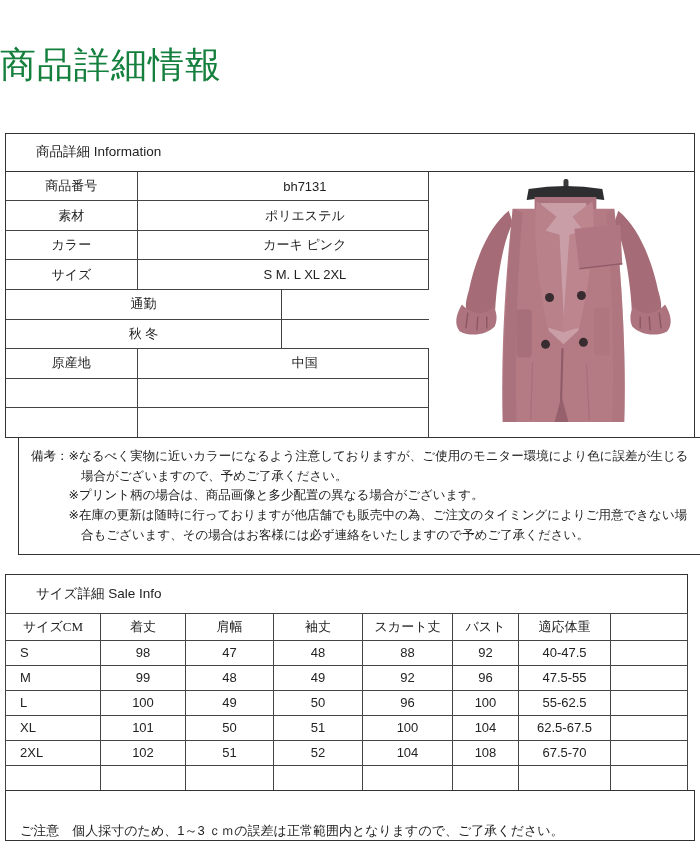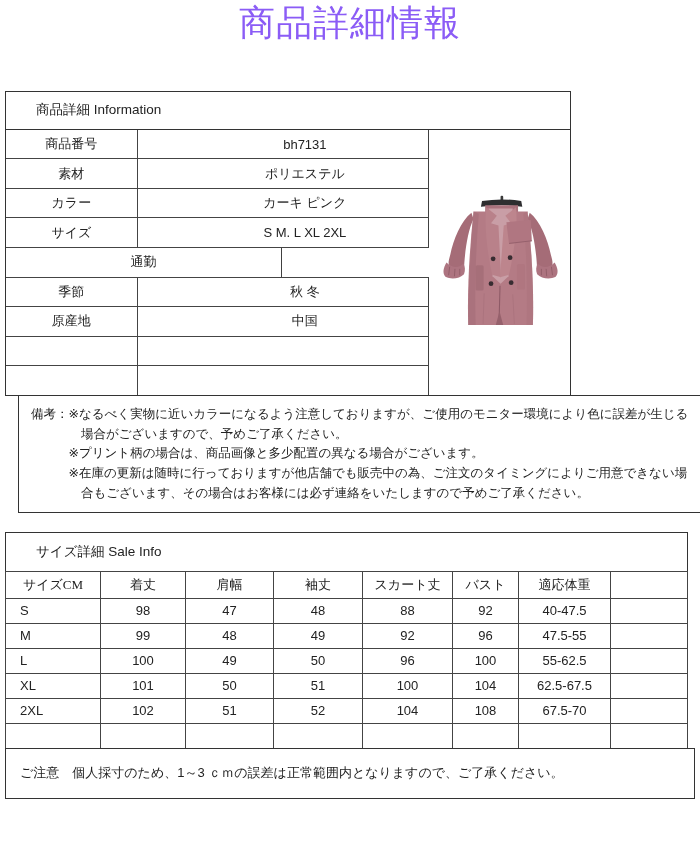--- a/index.html
+++ b/index.html
@@ -6,33 +6,34 @@
   html, body { background: #ffffff; }
   body {
     width: 700px; height: 846px; overflow: hidden;
     font-family: "Liberation Sans", "DejaVu Sans", sans-serif;
     color: #222;
   }
   .page { position: relative; width: 700px; height: 846px; }
 
   
   .page-title {
-    text-align: center;
+    padding-top: 42px;
+    text-align: left;
     font-family: "Liberation Serif", "DejaVu Serif", serif;
     font-weight: 400;
     font-size: 36px;
     line-height: 1.3;
-    color: #8b5cf6;
+    color: #15803d;
     letter-spacing: 1px;
   }
 
   
   .info-table {
     margin: 44px 11px 0 5px;
-    width: 566px;
+    width: 690px;
     border: 1px solid #333;
     background: #fff;
   }
   .info-header {
     height: 38px;
     display: flex; align-items: center;
     padding-left: 30px;
     border-bottom: 1px solid #333;
     font-size: 13.5px;
   }
@@ -91,21 +92,21 @@
   table.size-table td { height: 25px; }
   table.size-table th:first-child,
   table.size-table td:first-child { text-align: left; padding-left: 14px; }
   table.size-table th:first-child { text-align: center; padding-left: 0; font-family: Liberation Serif, serif; }
 
   
   .notice {
     margin: -1px 5px 0 5px;
     width: 690px; height: 51px;
     border: 1px solid #333;
-    display: flex; align-items: center;
+    display: flex; align-items: flex-end;
     padding-left: 14px;
     font-size: 13px;
   }
 </style>
 </head>
 <body>
 
 <div class="page">
 
   <h1 class="page-title">商品詳細情報</h1>
@@ -127,21 +128,20 @@
           <div class="cell-value">カーキ ピンク</div>
         </div>
         <div class="info-row">
           <div class="cell-label">サイズ</div>
           <div class="cell-value">S M. L XL 2XL</div>
         </div>
         <div class="info-row">
           <div class="cell-value">通勤</div>
         </div>
         <div class="info-row">
-          <div class="cell-label">季節</div>
           <div class="cell-value">秋 冬</div>
         </div>
         <div class="info-row">
           <div class="cell-label">原産地</div>
           <div class="cell-value">中国</div>
         </div>
         <div class="info-row">
           <div class="cell-label"></div>
           <div class="cell-value"></div>
         </div>

